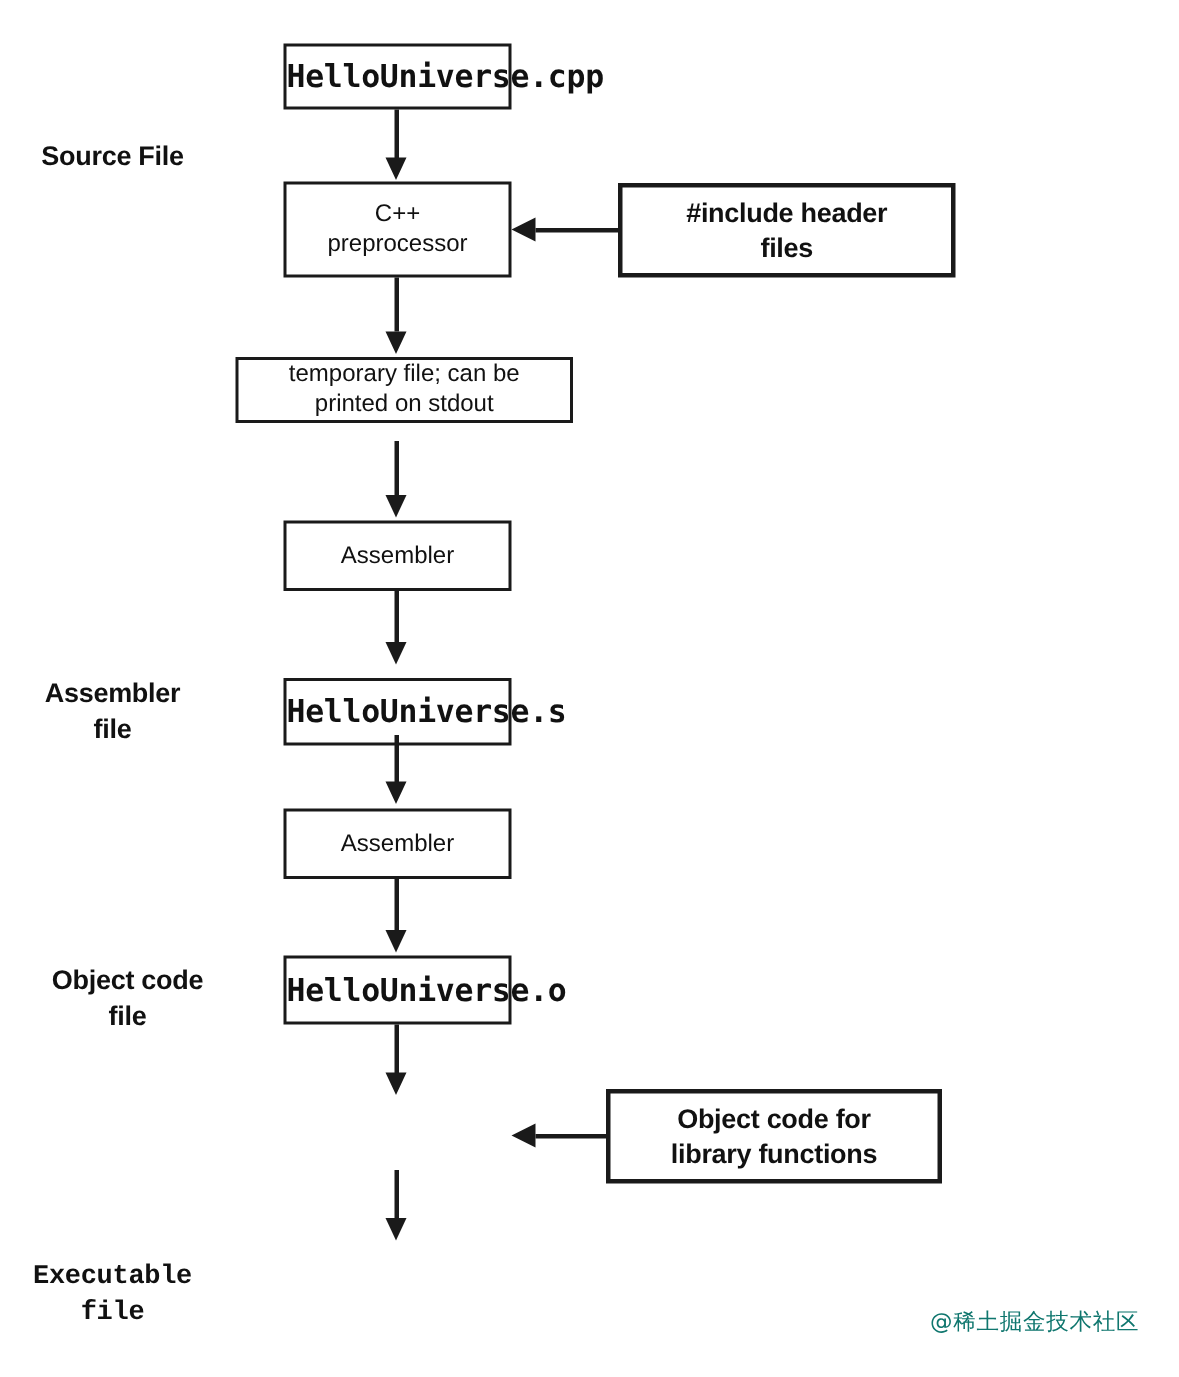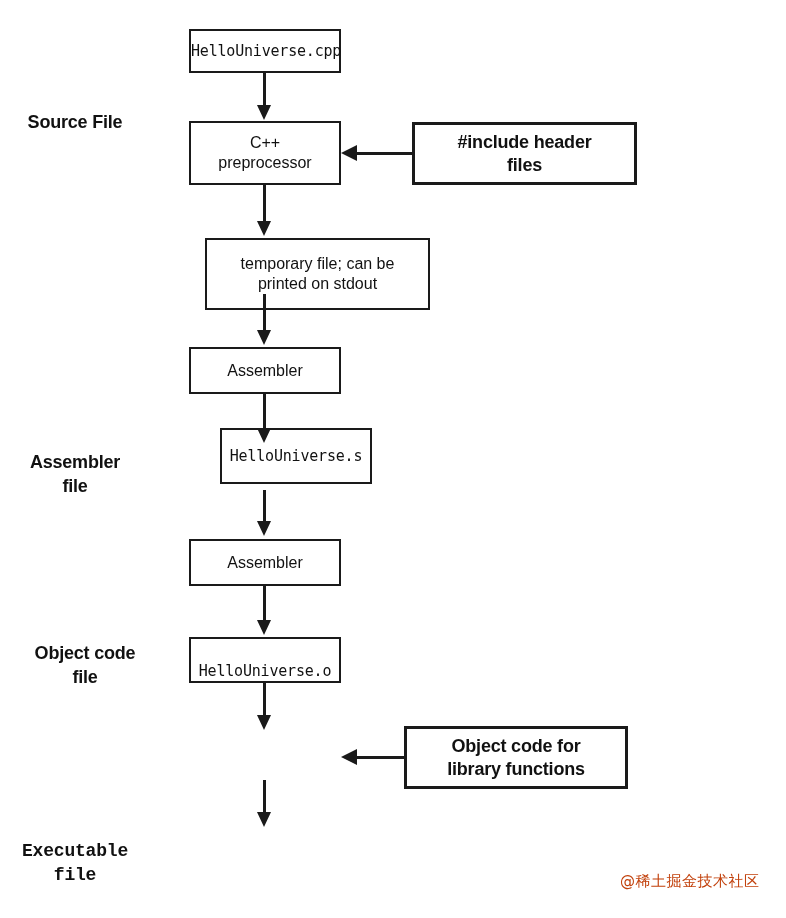--- a/index.html
+++ b/index.html
@@ -26,22 +26,22 @@
     display: flex;
     align-items: center;
     justify-content: center;
     text-align: center;
     line-height: 1.25;
   }
   .box .txt { display: block; width: 100%; }
 
   .mono .txt {
     font-family: "DejaVu Sans Mono", "Liberation Mono", monospace;
-    font-size: 15px;
-    font-weight: 400;
+    font-size: 21px;
+    font-weight: 700;
     letter-spacing: -0.2px;
   }
   .sans .txt {
     font-family: "Liberation Sans", sans-serif;
     font-size: 16px;
     font-weight: 400;
   }
   .boldbox {
     border-width: 3px;
   }
@@ -91,63 +91,63 @@
     border-top: 8px solid transparent;
     border-bottom: 8px solid transparent;
     border-right: 16px solid #1a1a1a;
   }
 
   
   .watermark {
     position: absolute;
     font-family: "DejaVu Sans", sans-serif;
     font-size: 15px;
-    color: #c2410c;
+    color: #0f766e;
     white-space: nowrap;
     letter-spacing: 0.5px;
   }
 </style>
 </head>
 <body>
 
 <div id="stage">
 
-  <div class="caption" style="left:10px; top:110px; width:130px;">Source File</div>
+  <div class="caption" style="left:10px; top:92px; width:130px;">Source File</div>
 
   <div class="caption" style="left:10px; top:450px; width:130px;">Assembler<br>file</div>
 
   <div class="caption" style="left:20px; top:641px; width:130px;">Object code<br>file</div>
 
   <div class="caption" style="left:10px; top:839px; width:130px;font-family:Liberation Mono, monospace;">Executable<br>file</div>
 
   <div class="box mono" style="left:189px; top:29px; width:152px; height:44px;">
     <span class="txt">HelloUniverse.cpp</span>
   </div>
 
   <div class="box sans" style="left:189px; top:121px; width:152px; height:64px;">
     <span class="txt">C++<br>preprocessor</span>
   </div>
 
-  <div class="box sans" style="left:157px; top:238px; width:225px; height:72px;margin-left:48px;">
+  <div class="box sans" style="left:157px; top:238px; width:225px; height:44px;">
     <span class="txt">temporary file; can be<br>printed on stdout</span>
   </div>
 
   <div class="box sans" style="left:189px; top:347px; width:152px; height:47px;">
     <span class="txt">Assembler</span>
   </div>
 
-  <div class="box mono" style="left:189px; top:428px; width:152px; height:56px;margin-left:31px;">
+  <div class="box mono" style="left:189px; top:452px; width:152px; height:45px;">
     <span class="txt">HelloUniverse.s</span>
   </div>
 
   <div class="box sans" style="left:189px; top:539px; width:152px; height:47px;">
     <span class="txt">Assembler</span>
   </div>
 
-  <div class="box mono" style="left:189px; top:637px; width:152px; height:46px;align-items:flex-end;">
+  <div class="box mono" style="left:189px; top:637px; width:152px; height:46px;">
     <span class="txt">HelloUniverse.o</span>
   </div>
 
 
 
   <div class="box boldbox" style="left:412px; top:122px; width:225px; height:63px;">
     <span class="txt">#include header<br>files</span>
   </div>
 
   <div class="box boldbox" style="left:404px; top:726px; width:224px; height:63px;">

